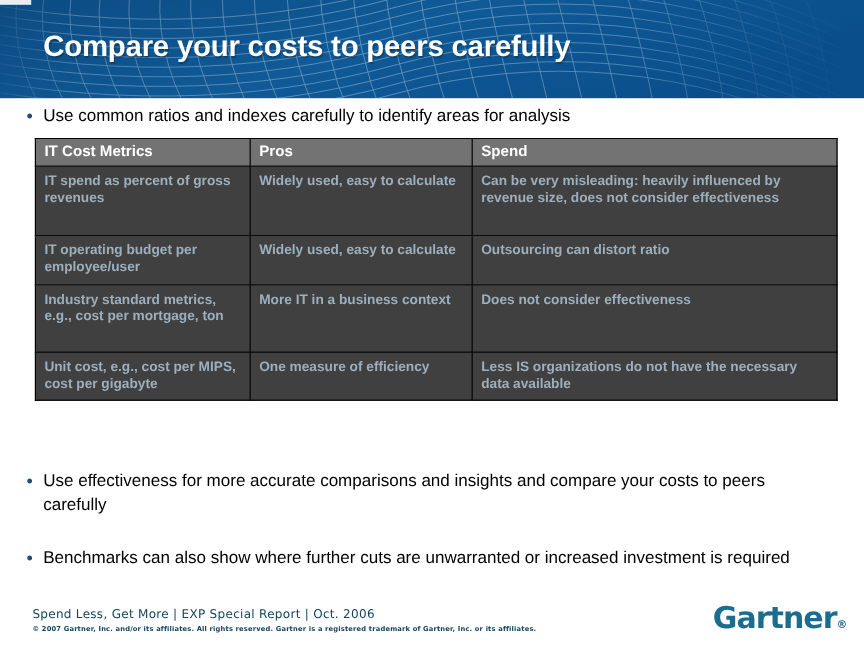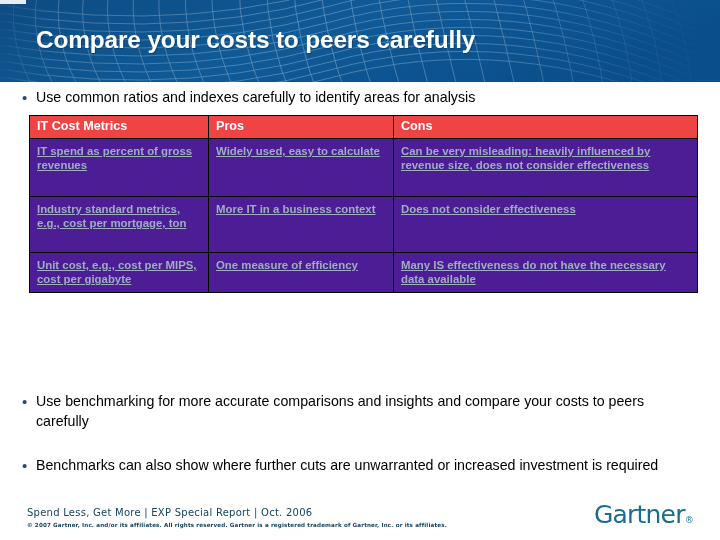--- a/index.html
+++ b/index.html
@@ -96,31 +96,30 @@
   .metrics-table td, .metrics-table th {
     border: 1.4px solid #000000;
     padding: 5px 7px 6px 7px;
     vertical-align: top;
     text-align: left;
     font-size: 11.4px;
     line-height: 14.2px;
     font-weight: bold;
   }
   .metrics-table thead th {
-    background: #ef4444;
+    background: #737373;
     color: #ffffff;
     font-size: 12.6px;
     line-height: 15px;
     padding: 3px 7px 4px 7px;
     height: 19px;
   }
   .metrics-table tbody td {
-    background: #4c1d95;
+    background: #404040;
     color: #9dafbd;
-    text-decoration: underline;
   }
   .col-a { width: 179px; }
   .col-b { width: 185px; }
   .col-c { width: 304px; }
 
   .row-h1 td { height: 58px; }
   .row-h2 td { height: 41px; }
   .row-h3 td { height: 40px; }
   .row-h4 td { height: 56px; }
   .row-h5 td { height: 40px; }
@@ -146,21 +145,21 @@
     font-weight: bold;
     letter-spacing: 0.15px;
     white-space: nowrap;
   }
   .gartner-logo {
     position: absolute;
     left: 594px;
     top: 418px;
     color: #1a6d8f;
     font-size: 25px;
-    font-weight: normal;
+    font-weight: bold;
     letter-spacing: -0.8px;
     font-family: "DejaVu Sans", sans-serif;
     white-space: nowrap;
   }
   .gartner-logo .tm {
     font-size: 9px;
     vertical-align: baseline;
     letter-spacing: 0;
   }
 </style>
@@ -242,45 +241,50 @@
   <table class="metrics-table">
     <colgroup>
       <col class="col-a">
         <col class="col-b">
         <col class="col-c">
     </colgroup>
     <thead>
       <tr>
         <th>IT Cost Metrics</th>
         <th>Pros</th>
-        <th>Cons</th>
+        <th>Spend</th>
       </tr>
     </thead>
     <tbody>
       <tr class="row-h1">
         <td>IT spend as percent of gross revenues</td>
         <td>Widely used, easy to calculate</td>
         <td>Can be very misleading: heavily influenced by revenue size, does not consider effectiveness</td>
       </tr>
+      <tr class="row-h2">
+        <td>IT operating budget per employee/user</td>
+        <td>Widely used, easy to calculate</td>
+        <td>Outsourcing can distort ratio</td>
+      </tr>
       <tr class="row-h4">
         <td>Industry standard metrics, e.g., cost per mortgage, ton</td>
         <td>More IT in a business context</td>
         <td>Does not consider effectiveness</td>
       </tr>
       <tr class="row-h5">
         <td>Unit cost, e.g., cost per MIPS, cost per gigabyte</td>
         <td>One measure of efficiency</td>
-        <td>Many IS effectiveness do not have the necessary data available</td>
+        <td>Less IS organizations do not have the necessary data available</td>
       </tr>
     </tbody>
   </table>
 
   <div class="bullet" id="bullet-mid">
     <span class="dot">•</span>
-    <span class="btext">Use benchmarking for more accurate comparisons and insights and compare your costs to peers carefully</span>
+    <span class="btext">Use effectiveness for more accurate comparisons and insights and compare your costs to peers carefully</span>
   </div>
 
   <div class="bullet" id="bullet-bot">
     <span class="dot">•</span>
     <span class="btext">Benchmarks can also show where further cuts are unwarranted or increased investment is required</span>
   </div>
 
   <div class="footer-source">Spend Less, Get More | EXP Special Report | Oct. 2006</div>
   <div class="footer-copyright">© 2007 Gartner, Inc. and/or its affiliates. All rights reserved. Gartner is a registered trademark of Gartner, Inc. or its affiliates.</div>
   <div class="gartner-logo">

